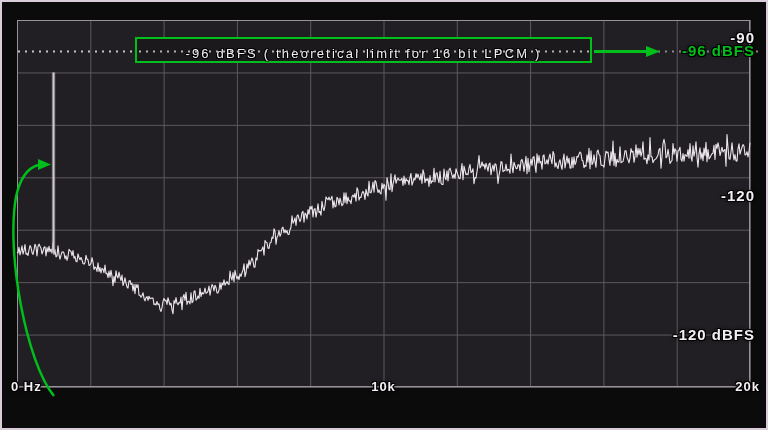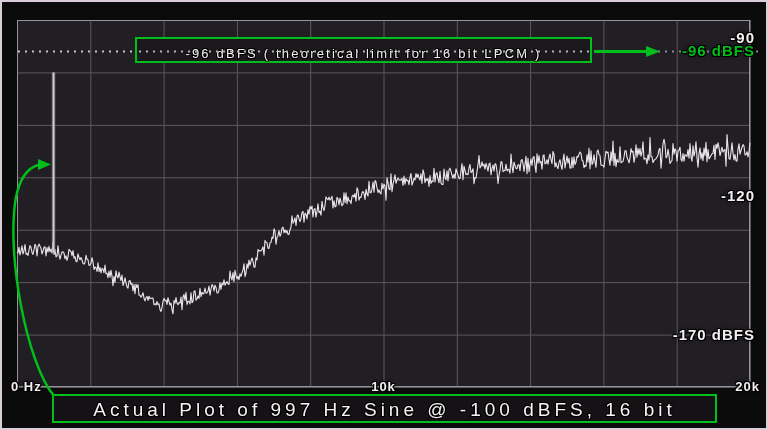--- a/index.html
+++ b/index.html
@@ -67,38 +67,35 @@
       <rect x="15.5" y="18.5" width="732" height="366" fill="none" stroke="#979299" stroke-width="1"></rect>
       <polyline points="15,250.2 16,250.9 17,245.2 18,252.9 19,249.1 20,243.9 21,252.0 22,248.7 23,242.5 24,252.2 25,251.4 26,253.4 27,248.0 28,243.6 29,245.3 30,250.4 31,252.4 32,248.0 33,242.2 34,244.6 35,254.0 36,244.5 37,242.1 38,244.3 39,246.2 40,252.0 41,249.3 42,245.2 43,244.8 44,253.9 45,245.6 46,250.0 47,244.4 48,249.8 49,247.1 50,251.1 51,240.1 52,252.4 53,247.6 54,255.0 55,253.9 56,243.9 57,252.8 58,257.1 59,253.2 60,250.0 61,249.7 62,251.1 63,256.7 64,253.8 65,258.3 66,254.7 67,247.2 68,248.7 69,249.4 70,253.7 71,248.6 72,256.3 73,254.5 74,259.3 75,259.7 76,251.8 77,255.5 78,257.7 79,255.5 80,258.0 81,261.5 82,262.1 83,260.6 84,253.3 85,257.2 86,257.7 87,263.4 88,263.0 89,261.3 90,255.6 91,260.2 92,267.5 93,265.0 94,265.9 95,269.4 96,260.9 97,269.5 98,265.5 99,271.0 100,266.3 101,267.2 102,270.8 103,263.0 104,271.8 105,271.2 106,275.7 107,269.0 108,275.1 109,268.3 110,274.2 111,283.6 112,274.3 113,280.4 114,268.8 115,274.3 116,275.9 117,270.1 118,274.8 119,278.5 120,273.0 121,283.5 122,280.3 123,275.8 124,281.1 125,285.0 126,286.2 127,279.0 128,278.5 129,282.5 130,281.3 131,289.0 132,282.4 133,291.7 134,282.3 135,285.5 136,282.6 137,293.2 138,293.3 139,295.3 140,293.5 141,290.8 142,296.2 143,298.9 144,295.6 145,294.5 146,298.4 147,294.2 148,296.8 149,296.3 150,296.1 151,296.0 152,302.7 153,301.8 154,303.0 155,299.5 156,302.7 157,301.8 158,307.5 159,309.4 160,305.7 161,299.4 162,296.4 163,298.8 164,298.1 165,302.5 166,295.7 167,299.5 168,303.0 169,301.2 170,307.7 171,311.8 172,298.5 173,301.2 174,295.6 175,301.3 176,302.8 177,300.6 178,301.0 179,295.0 180,307.6 181,295.2 182,292.5 183,298.5 184,290.4 185,302.4 186,299.4 187,299.5 188,301.9 189,290.8 190,300.7 191,299.4 192,289.5 193,288.8 194,298.2 195,297.0 196,293.9 197,296.4 198,286.3 199,294.6 200,290.4 201,292.0 202,291.0 203,286.0 204,291.3 205,290.7 206,289.0 207,284.1 208,293.2 209,287.0 210,282.6 211,284.0 212,289.0 213,283.2 214,285.4 215,291.0 216,290.9 217,288.2 218,280.5 219,287.3 220,281.0 221,283.0 222,277.9 223,283.2 224,281.2 225,279.6 226,281.8 227,282.5 228,269.1 229,275.3 230,278.1 231,270.6 232,279.8 233,268.3 234,273.4 235,276.9 236,274.3 237,277.7 238,271.9 239,274.4 240,270.7 241,268.1 242,261.9 243,274.6 244,271.0 245,261.8 246,266.1 247,258.0 248,263.3 249,259.1 250,255.9 251,259.1 252,265.2 253,265.2 254,255.9 255,258.0 256,247.5 257,249.1 258,248.5 259,248.9 260,247.2 261,244.8 262,253.2 263,238.6 264,240.1 265,240.8 266,246.1 267,246.4 268,240.8 269,240.4 270,235.1 271,236.3 272,226.8 273,229.5 274,242.3 275,235.2 276,233.4 277,228.6 278,234.3 279,231.7 280,226.1 281,225.2 282,230.8 283,227.7 284,230.8 285,228.6 286,232.4 287,232.5 288,227.7 289,225.3 290,213.8 291,221.3 292,219.2 293,215.9 294,223.4 295,213.9 296,212.9 297,216.5 298,219.6 299,216.7 300,210.5 301,209.4 302,220.1 303,211.0 304,212.4 305,216.9 306,207.6 307,212.1 308,204.5 309,207.0 310,204.1 311,215.0 312,207.2 313,206.6 314,215.1 315,209.6 316,201.9 317,210.5 318,209.5 319,213.1 320,199.3 321,205.6 322,208.6 323,203.5 324,194.9 325,196.7 326,197.7 327,195.1 328,198.1 329,196.7 330,194.2 331,205.9 332,198.7 333,204.9 334,204.2 335,195.4 336,196.8 337,203.0 338,196.0 339,200.2 340,203.8 341,202.4 342,190.8 343,200.6 344,190.8 345,201.6 346,195.1 347,198.9 348,198.7 349,201.7 350,194.5 351,193.1 352,195.2 353,191.5 354,199.2 355,185.7 356,188.2 357,198.2 358,195.1 359,195.5 360,191.0 361,189.4 362,191.6 363,197.4 364,187.3 365,192.0 366,194.1 367,179.2 368,190.6 369,190.8 370,187.2 371,180.0 372,190.3 373,178.5 374,179.9 375,186.0 376,190.5 377,187.8 378,190.8 379,192.0 380,181.3 381,186.8 382,182.2 383,184.1 384,198.1 385,175.7 386,180.9 387,187.1 388,187.8 389,171.8 390,189.8 391,182.1 392,177.9 393,172.9 394,181.3 395,178.0 396,176.1 397,177.9 398,178.1 399,177.9 400,176.3 401,183.4 402,174.1 403,182.1 404,176.5 405,178.9 406,178.3 407,182.7 408,175.3 409,171.5 410,183.1 411,180.0 412,176.4 413,177.9 414,171.5 415,175.7 416,172.1 417,175.5 418,178.0 419,171.7 420,181.5 421,167.8 422,171.7 423,180.7 424,176.7 425,178.6 426,176.4 427,184.4 428,173.5 429,181.4 430,179.0 431,179.6 432,166.4 433,180.0 434,171.6 435,170.8 436,176.8 437,180.6 438,169.3 439,181.1 440,182.5 441,182.5 442,167.1 443,175.4 444,177.7 445,168.8 446,178.9 447,167.7 448,166.2 449,169.4 450,173.3 451,176.2 452,172.2 453,176.4 454,166.7 455,170.3 456,173.1 457,176.5 458,176.7 459,169.0 460,161.5 461,177.7 462,164.0 463,168.3 464,172.6 465,171.8 466,172.7 467,165.8 468,162.5 469,170.7 470,169.7 471,166.8 472,181.6 473,175.5 474,176.0 475,169.7 476,162.7 477,153.5 478,166.0 479,164.3 480,159.8 481,164.1 482,162.3 483,167.2 484,161.4 485,164.7 486,169.2 487,162.2 488,161.0 489,172.6 490,166.6 491,163.1 492,169.2 493,161.8 494,162.5 495,169.5 496,181.4 497,173.1 498,168.3 499,159.6 500,160.3 501,169.6 502,168.7 503,168.4 504,162.2 505,168.9 506,167.3 507,167.8 508,171.3 509,152.0 510,164.3 511,170.7 512,160.2 513,163.4 514,166.4 515,166.7 516,162.9 517,162.7 518,168.6 519,158.9 520,157.4 521,161.3 522,169.5 523,162.7 524,154.3 525,171.6 526,156.3 527,169.8 528,162.5 529,157.1 530,163.4 531,155.2 532,154.6 533,163.5 534,170.5 535,151.7 536,161.3 537,153.6 538,160.8 539,159.5 540,167.2 541,153.9 542,152.9 543,161.9 544,161.3 545,157.7 546,162.1 547,155.6 548,152.1 549,157.4 550,161.7 551,149.5 552,152.1 553,164.9 554,160.9 555,164.6 556,166.6 557,160.4 558,157.7 559,163.6 560,167.4 561,157.8 562,152.1 563,165.9 564,159.9 565,154.1 566,161.2 567,156.2 568,166.0 569,166.2 570,155.3 571,165.6 572,154.8 573,162.6 574,160.2 575,154.3 576,155.2 577,152.2 578,150.1 579,151.4 580,158.2 581,159.0 582,165.7 583,163.3 584,164.3 585,152.9 586,160.2 587,146.3 588,166.6 589,148.7 590,162.4 591,160.7 592,152.9 593,159.6 594,165.3 595,150.1 596,148.0 597,152.5 598,153.6 599,163.1 600,163.3 601,163.5 602,165.1 603,156.1 604,149.2 605,150.7 606,150.0 607,157.5 608,163.5 609,149.8 610,159.0 611,139.0 612,163.4 613,151.2 614,164.7 615,157.2 616,160.0 617,160.0 618,144.7 619,160.8 620,159.9 621,159.5 622,155.0 623,148.7 624,148.7 625,155.3 626,157.7 627,160.8 628,156.2 629,146.6 630,150.2 631,149.1 632,160.3 633,154.7 634,142.8 635,155.3 636,146.4 637,152.7 638,146.6 639,154.1 640,150.5 641,139.8 642,157.3 643,156.3 644,156.6 645,161.8 646,152.9 647,158.2 648,135.6 649,154.7 650,154.7 651,160.6 652,158.4 653,157.4 654,156.8 655,154.9 656,152.9 657,147.7 658,146.4 659,166.3 660,154.5 661,141.7 662,137.3 663,142.4 664,155.8 665,154.7 666,147.3 667,153.6 668,161.5 669,159.7 670,158.5 671,141.6 672,152.1 673,146.7 674,148.7 675,159.2 676,149.2 677,148.1 678,145.2 679,157.2 680,159.3 681,151.5 682,159.1 683,152.6 684,153.4 685,154.4 686,147.6 687,156.3 688,141.5 689,154.8 690,159.1 691,143.8 692,154.1 693,149.4 694,139.7 695,155.4 696,165.2 697,151.9 698,145.9 699,157.0 700,150.7 701,158.6 702,146.1 703,153.8 704,140.2 705,159.6 706,147.5 707,156.9 708,155.4 709,153.5 710,151.8 711,151.3 712,143.4 713,157.4 714,142.2 715,146.5 716,140.9 717,145.4 718,153.5 719,149.6 720,145.2 721,150.0 722,148.5 723,147.5 724,164.3 725,132.5 726,145.6 727,156.8 728,157.3 729,150.0 730,140.8 731,150.9 732,157.9 733,152.5 734,158.8 735,159.1 736,146.8 737,141.8 738,152.1 739,148.5 740,145.2 741,142.6 742,144.0 743,153.0 744,152.7 745,149.7 746,155.0 747,149.5 748,140.7" fill="none" stroke="#ece6ec" stroke-width="1.1" stroke-linejoin="round"></polyline>
       <line x1="51.54005" y1="250.68571428571428" x2="51.54005" y2="70.42857142857142" stroke="#7d777d" stroke-width="4" opacity="0.45"></line>
       <line x1="51.54005" y1="250.68571428571428" x2="51.54005" y2="70.42857142857142" stroke="#d2ccd2" stroke-width="2"></line>
     </svg>
 
   <div id="top-box" class="abox">
     <span>-96 dBFS ( theoretical limit for 16 bit LPCM )</span>
   </div>
 
-  <div id="bottom-box" class="abox">
-    <span>Actual Plot of 997 Hz Sine @ -100 dBFS, 16 bit</span>
-  </div>
 
   <svg id="anno-svg" class="layer">
       <line x1="16" y1="49.457142857142856" x2="130" y2="49.457142857142856" stroke="#c9c5c9" stroke-width="2" stroke-dasharray="2 5"></line>
       <line x1="137" y1="49.457142857142856" x2="587" y2="49.457142857142856" stroke="#b6b2b6" stroke-width="2" stroke-dasharray="2 5"></line>
       <line x1="649" y1="49.457142857142856" x2="756" y2="49.457142857142856" stroke="#8d898d" stroke-width="2" stroke-dasharray="2 5"></line>
       <g>
         <line x1="592" y1="49.457142857142856" x2="644" y2="49.457142857142856" stroke="#00bf1a" stroke-width="3"></line>
         <polygon points="644,43.957142857142856 658,49.457142857142856 644,54.957142857142856" fill="#00bf1a"></polygon>
       </g>
       <g>
         <path d="M 52 394 C 24 360, 4 250, 14 195 C 18 176, 26 166, 36 163" fill="none" stroke="#00bf1a" stroke-width="2.5"></path>
         <polygon points="36,157 49,162.5 36,168" fill="#00bf1a"></polygon>
       </g>
     </svg>
 
   <div class="ylab green-label" style="top:40px;">-96 dBFS</div>
 <div class="ylab" style="top: 9px; margin-top: 18px;">-90</div>
     <div class="ylab" style="top: 166.286px; margin-top: 19px;">-120</div>
-    <div class="ylab" style="top: 323.571px;">-170 dBFS</div>
+    <div class="ylab" style="top: 323.571px;">-120 dBFS</div>
     <div class="xlab" style="left: 9px;">0 Hz</div>
     <div class="xlab" style="left: 381.5px; transform: translateX(-50%);">10k</div>
     <div class="xlab" style="right: 6px;">20k</div>
   </div>
 
 </body></html>

